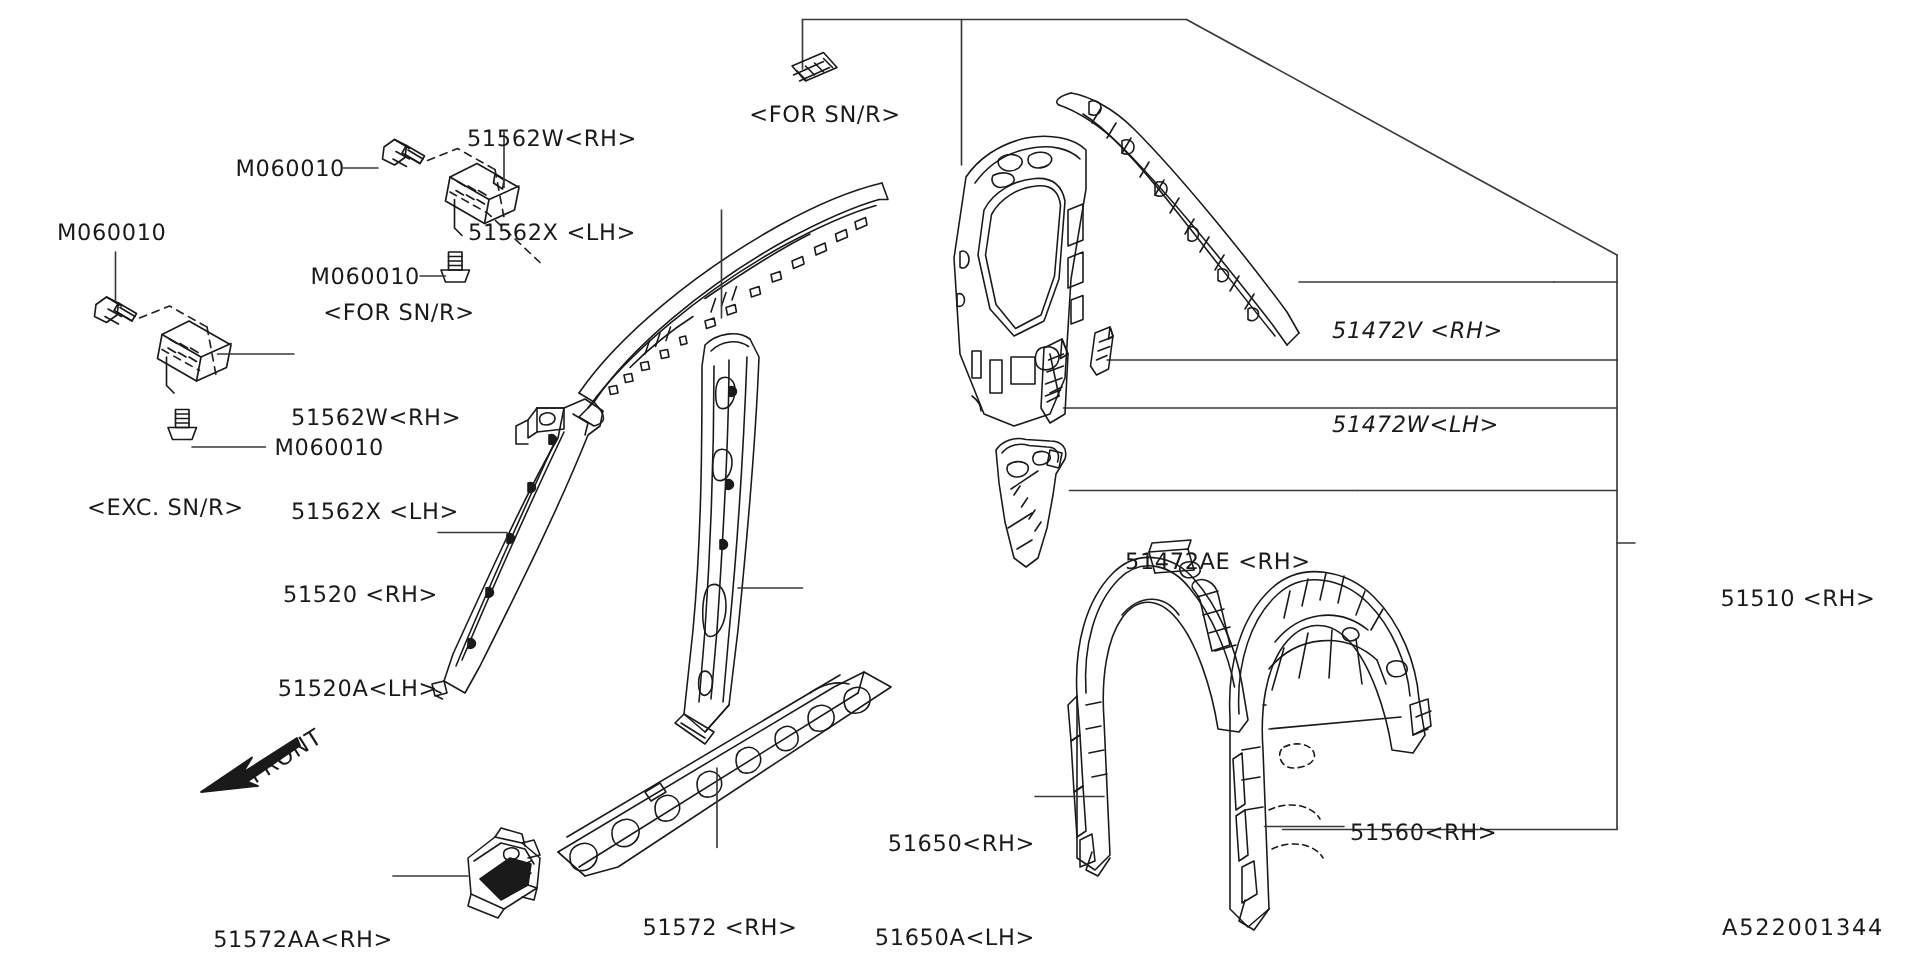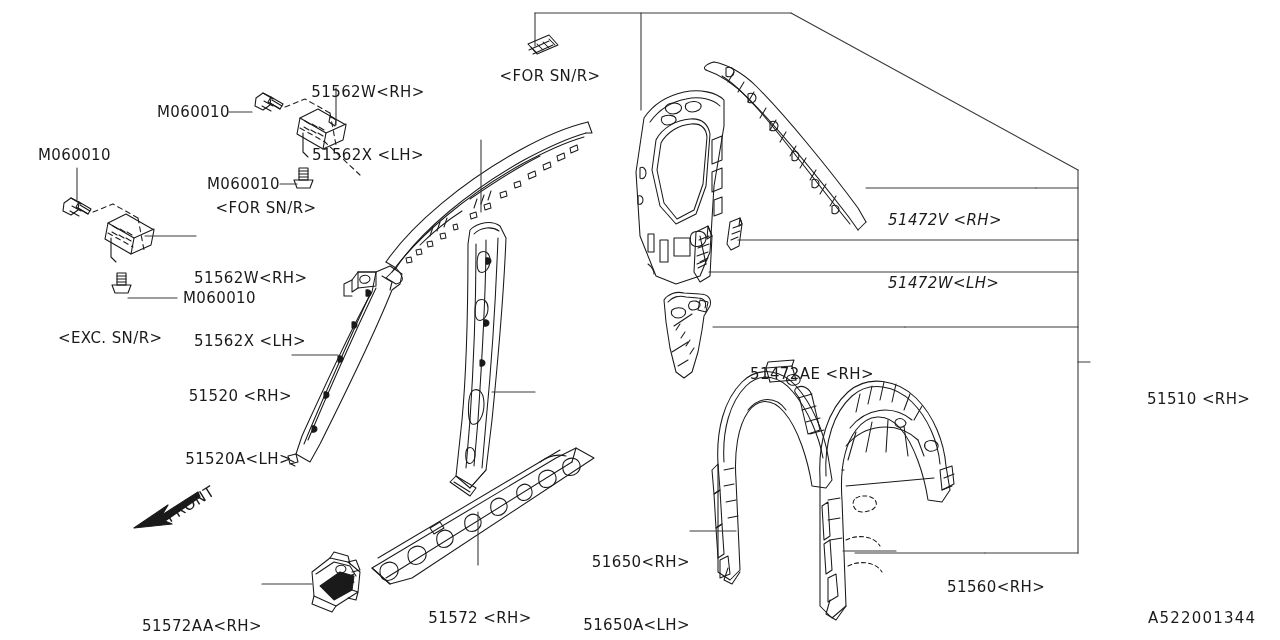--- a/index.html
+++ b/index.html
@@ -421,21 +421,21 @@
   <div>51520 &lt;RH&gt;</div>
   <div>51520A&lt;LH&gt;</div>
 </div>
 
 
 <div class="lbl two r" style="left:548px;top:510px;width:142px;">
   <div>51650&lt;RH&gt;</div>
   <div>51650A&lt;LH&gt;</div>
 </div>
 
-<div class="lbl two" style="left:900px;top:535px;width:150px;margin-left:47px;">
+<div class="lbl two" style="left:900px;top:503px;width:150px;">
   <div>51560&lt;RH&gt;</div>
   
 </div>
 
 <div class="lbl two c" style="left:408px;top:566px;width:144px;">
   <div>51572 &lt;RH&gt;</div>
   
 </div>
 
 <div class="lbl two r" style="left:112px;top:574px;width:150px;">

